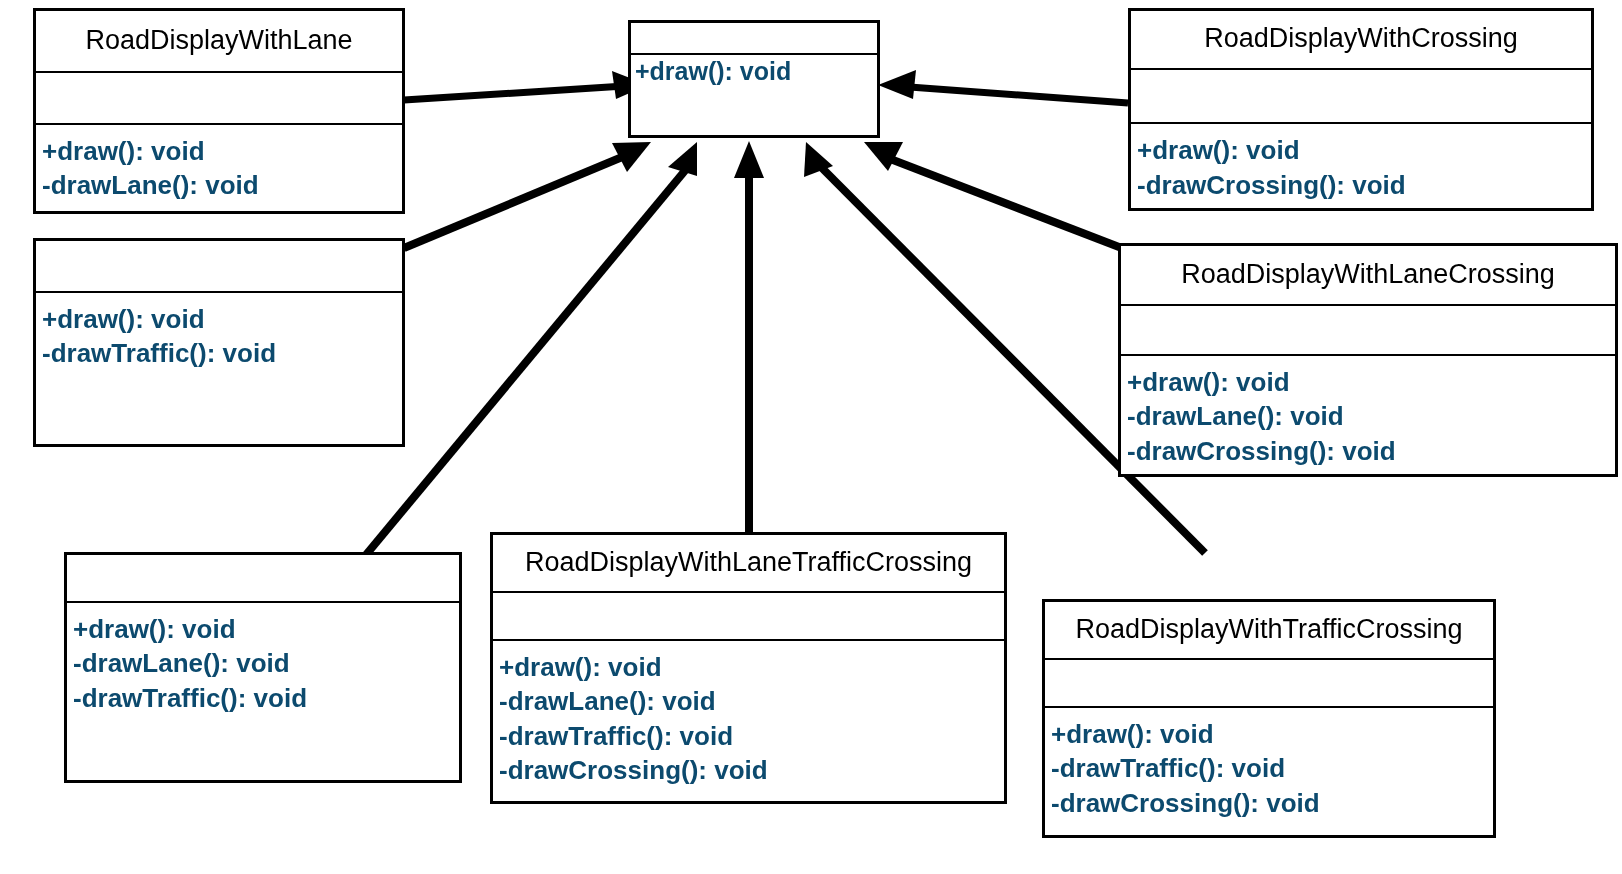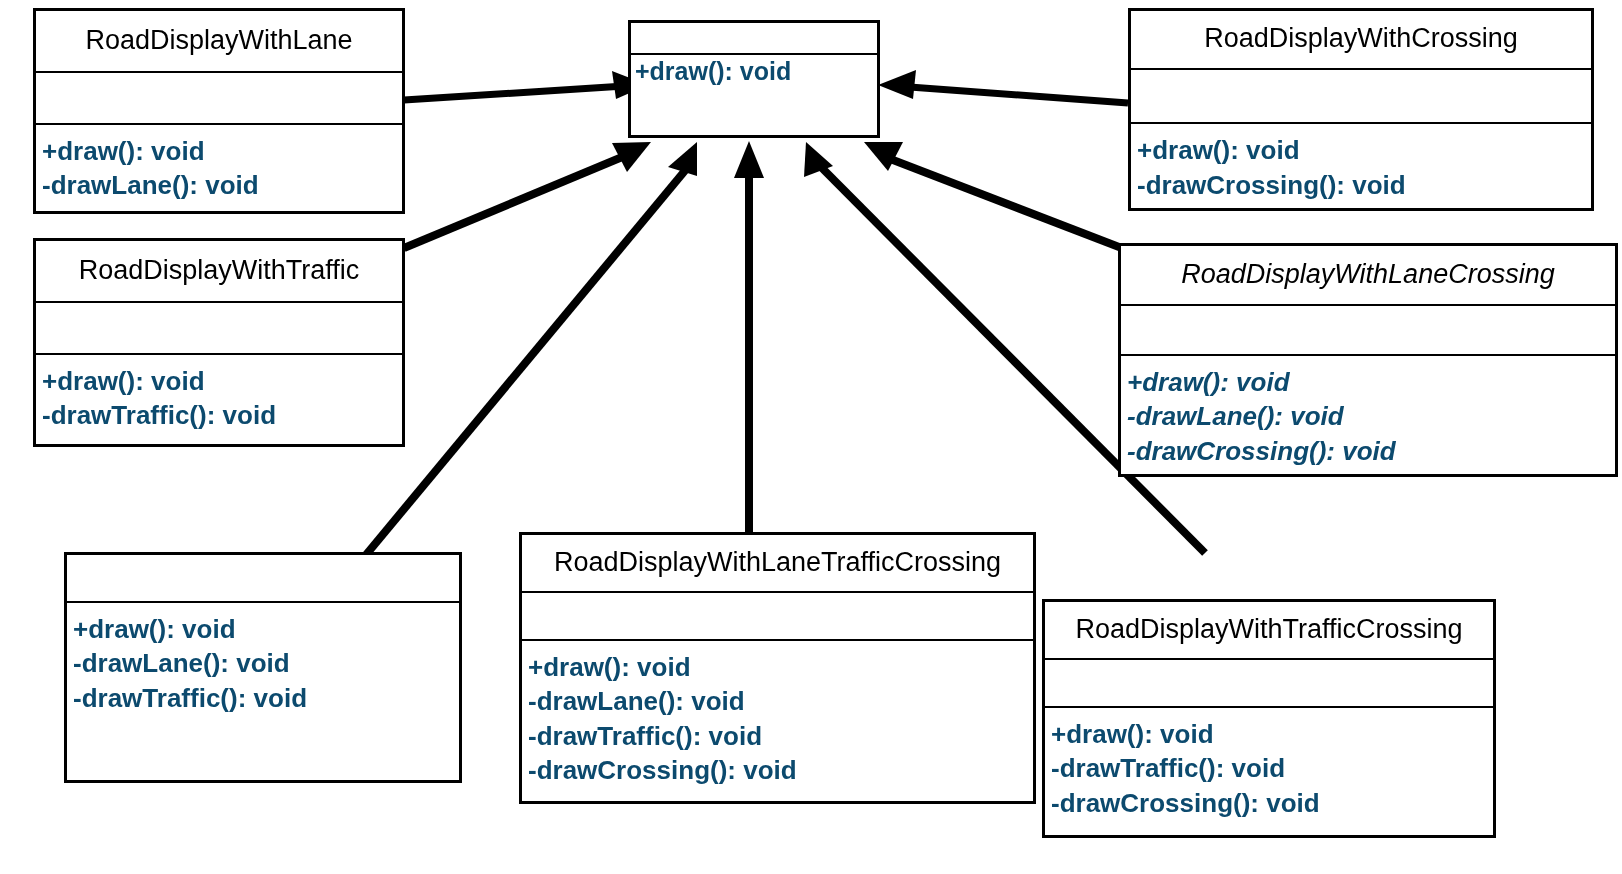--- a/index.html
+++ b/index.html
@@ -133,48 +133,47 @@
   <div class="uml-class" id="cls-crossing" style="left:1128px; top:8px; width:466px; height:203px;">
     <div class="cmp-name" style="height:60px;">RoadDisplayWithCrossing</div>
     <div class="cmp-attrs" style="height:56px;"></div>
     <div class="cmp-ops">
       <div class="op-line">+draw(): void</div>
       <div class="op-line">-drawCrossing(): void</div>
     </div>
   </div>
 
   <div class="uml-class" id="cls-traffic" style="left:33px; top:238px; width:372px; height:209px;">
-    <div class="cmp-name" style="height:62px;">RoadDisplayWithTraffic</div>
     <div class="cmp-attrs" style="height:52px;"></div>
     <div class="cmp-ops">
       <div class="op-line">+draw(): void</div>
       <div class="op-line">-drawTraffic(): void</div>
     </div>
   </div>
 
-  <div class="uml-class" id="cls-lanecrossing" style="left:1118px; top:243px; width:500px; height:234px;font-style:italic;">
+  <div class="uml-class" id="cls-lanecrossing" style="left:1118px; top:243px; width:500px; height:234px;">
     <div class="cmp-name" style="height:60px;">RoadDisplayWithLaneCrossing</div>
     <div class="cmp-attrs" style="height:50px;"></div>
     <div class="cmp-ops">
       <div class="op-line">+draw(): void</div>
       <div class="op-line">-drawLane(): void</div>
       <div class="op-line">-drawCrossing(): void</div>
     </div>
   </div>
 
   <div class="uml-class" id="cls-lanetraffic" style="left:64px; top:552px; width:398px; height:231px;">
     <div class="cmp-attrs" style="height:48px;"></div>
     <div class="cmp-ops">
       <div class="op-line">+draw(): void</div>
       <div class="op-line">-drawLane(): void</div>
       <div class="op-line">-drawTraffic(): void</div>
     </div>
   </div>
 
-  <div class="uml-class" id="cls-lanetrafficcrossing" style="left:490px; top:532px; width:517px; height:272px;margin-left:29px;">
+  <div class="uml-class" id="cls-lanetrafficcrossing" style="left:490px; top:532px; width:517px; height:272px;">
     <div class="cmp-name" style="height:58px;">RoadDisplayWithLaneTrafficCrossing</div>
     <div class="cmp-attrs" style="height:48px;"></div>
     <div class="cmp-ops">
       <div class="op-line">+draw(): void</div>
       <div class="op-line">-drawLane(): void</div>
       <div class="op-line">-drawTraffic(): void</div>
       <div class="op-line">-drawCrossing(): void</div>
     </div>
   </div>
 

